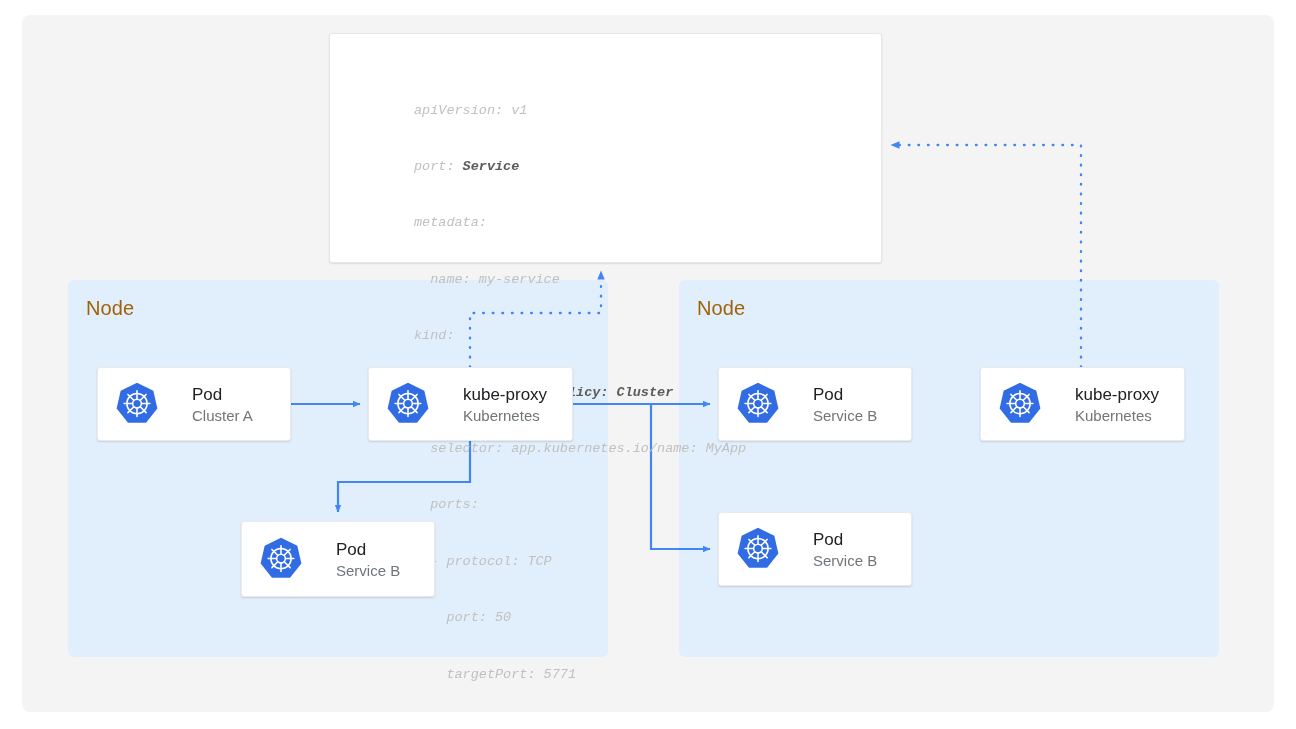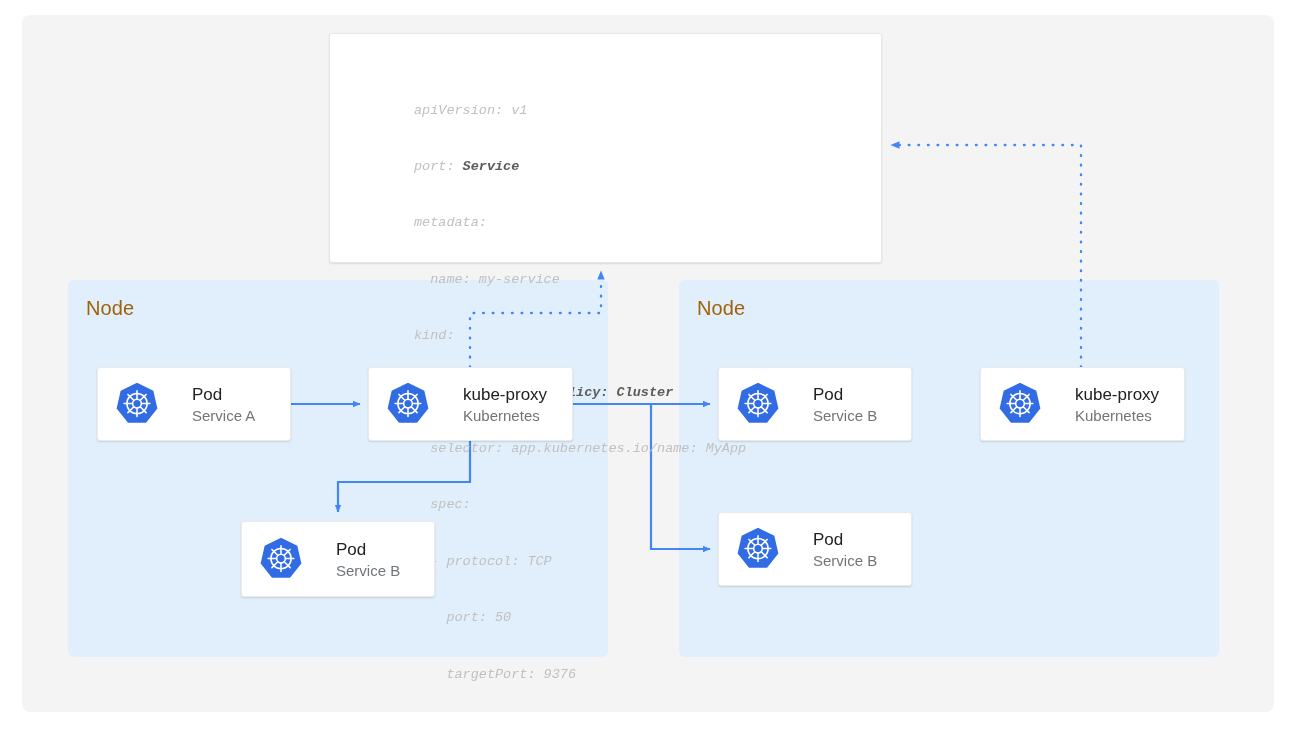--- a/index.html
+++ b/index.html
@@ -169,24 +169,24 @@
 
   <div class="yaml-panel">
     <div class="yaml-code">
       <span class="yaml-line">apiVersion: v1</span>
       <span class="yaml-line"><span>port: </span><span class="k-bold">Service</span></span>
       <span class="yaml-line">metadata:</span>
       <span class="yaml-line">  name: my-service</span>
       <span class="yaml-line">kind:</span>
       <span class="yaml-line bold">  internalTrafficPolicy: Cluster</span>
       <span class="yaml-line">  selector: app.kubernetes.io/name: MyApp</span>
-      <span class="yaml-line">  spec:</span>
+      <span class="yaml-line">  ports:</span>
       <span class="yaml-line">  - protocol: TCP</span>
       <span class="yaml-line">    port: 50</span>
-      <span class="yaml-line">    targetPort: 9376</span>
+      <span class="yaml-line">    targetPort: 5771</span>
     </div>
   </div>
 
   <div class="card" style="left:97px; top:367px; width:194px; height:74px;">
     <svg class="k8s-icon" viewBox="0 0 100 100">
       <polygon points="50,4 85.5,21.3 94.3,59.8 69.6,90.6 30.4,90.6 5.7,59.8 14.5,21.3" fill="#326ce5"></polygon>
       <g fill="none" stroke="#ffffff" stroke-width="3.4" stroke-linecap="round">
         <circle cx="50" cy="49" r="22"></circle>
         <circle cx="50" cy="49" r="9.5"></circle>
         <line x1="50" y1="21" x2="50" y2="39"></line>
@@ -194,21 +194,21 @@
         <line x1="22" y1="49" x2="40" y2="49"></line>
         <line x1="60" y1="49" x2="78" y2="49"></line>
         <line x1="30.2" y1="29.2" x2="43" y2="42"></line>
         <line x1="57" y1="56" x2="69.8" y2="68.8"></line>
         <line x1="69.8" y1="29.2" x2="57" y2="42"></line>
         <line x1="43" y1="56" x2="30.2" y2="68.8"></line>
       </g>
     </svg>
     <div class="card-text">
       <span class="card-title">Pod</span>
-      <span class="card-sub">Service A</span>
+      <span class="card-sub">Cluster A</span>
     </div>
   </div>
 
   <div class="card" style="left:368px; top:367px; width:205px; height:74px;">
     <svg class="k8s-icon" viewBox="0 0 100 100">
       <polygon points="50,4 85.5,21.3 94.3,59.8 69.6,90.6 30.4,90.6 5.7,59.8 14.5,21.3" fill="#326ce5"></polygon>
       <g fill="none" stroke="#ffffff" stroke-width="3.4" stroke-linecap="round">
         <circle cx="50" cy="49" r="22"></circle>
         <circle cx="50" cy="49" r="9.5"></circle>
         <line x1="50" y1="21" x2="50" y2="39"></line>

